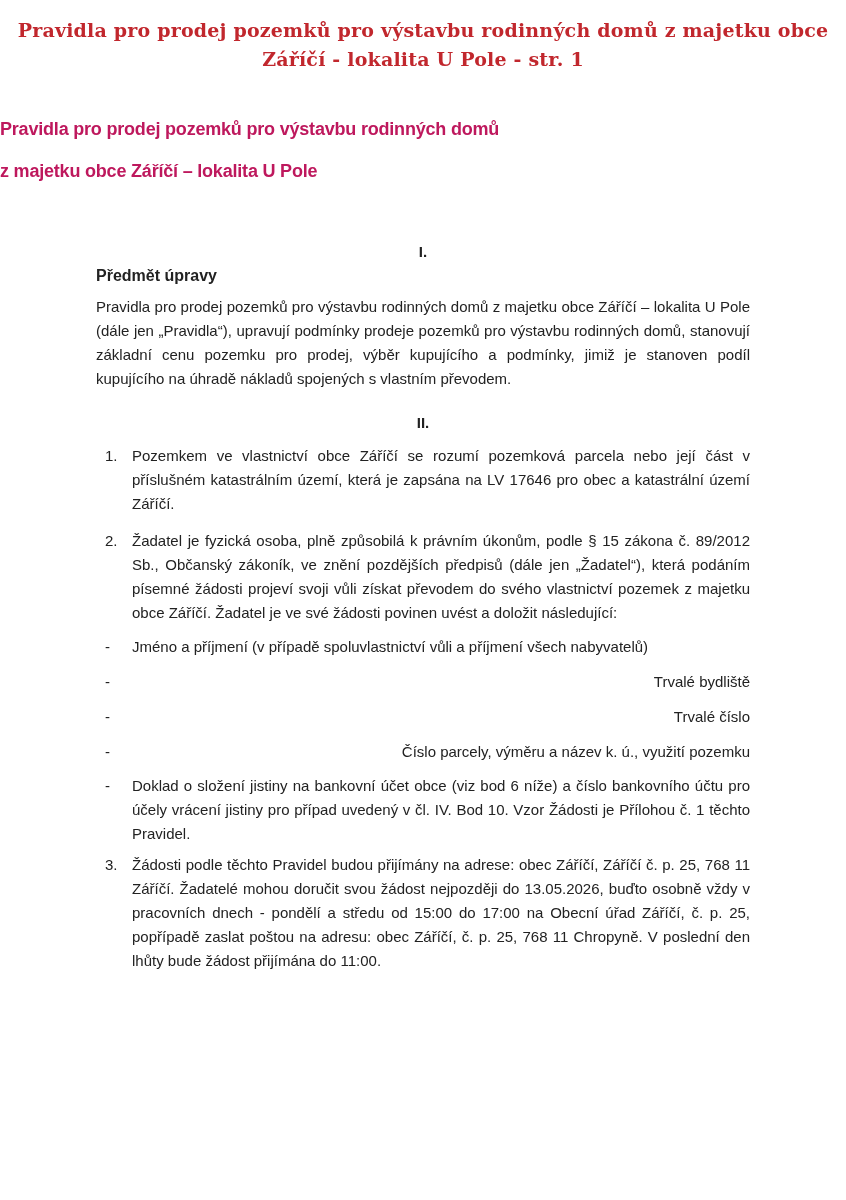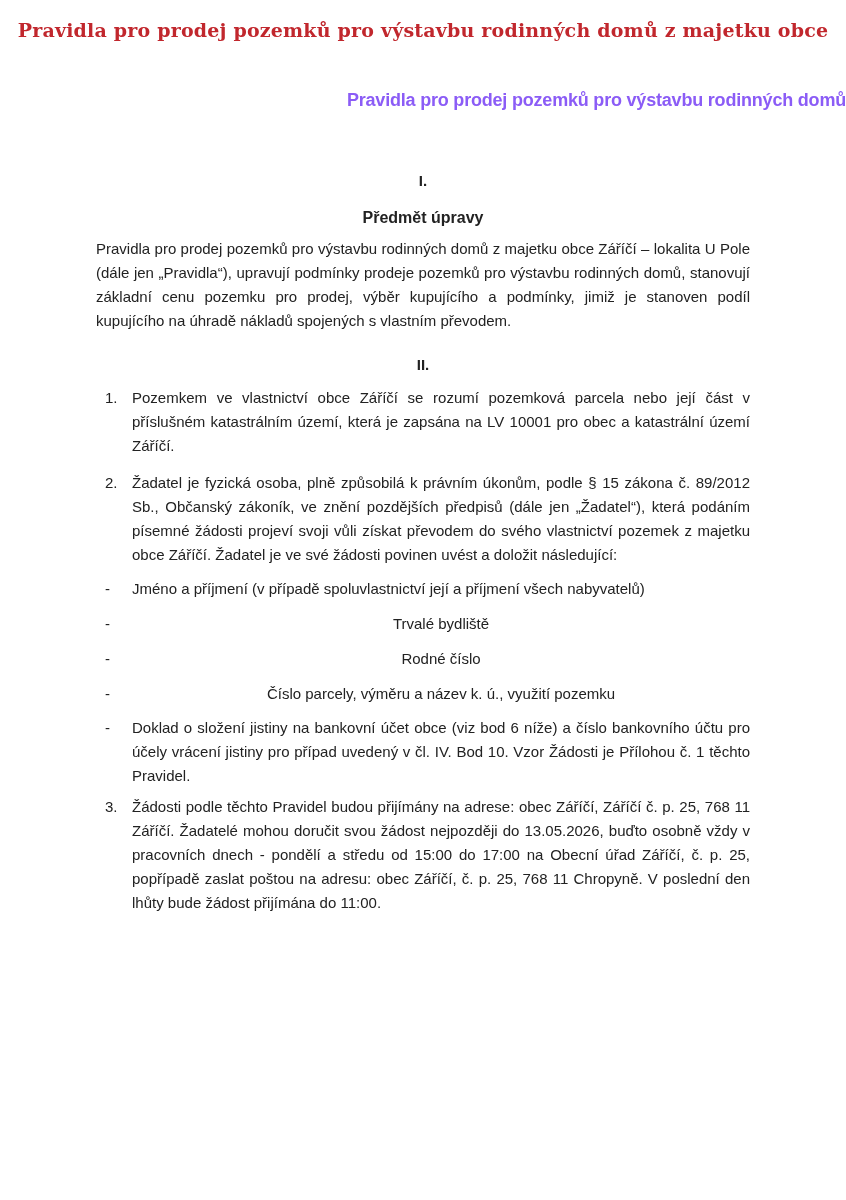--- a/index.html
+++ b/index.html
@@ -23,112 +23,113 @@
     text-align: center;
     font-family: "DejaVu Serif", "Liberation Serif", serif;
     font-weight: bold;
     font-size: 19px;
     line-height: 29px;
     color: var(--header-red);
     letter-spacing: 0.2px;
   }
   .doc-title {
     margin-top: 44px;
-    text-align: right;
+    text-align: left;
     font-weight: bold;
     font-size: 18px;
     line-height: 22px;
     letter-spacing: -0.2px;
-    color: #8b5cf6;
+    color: #be185d;
   }
   .doc-title .t2 { margin-top: 20px; }
   .content {
     padding: 0 96px;
     font-size: 15px;
     line-height: 24px;
     color: #222;
   }
   .sec-num {
     margin-top: 58px;
     text-align: center;
     font-weight: bold;
     font-size: 15px;
   }
   .sec-num.second { margin-top: 20px; }
   .sec-heading {
-    margin-top: 13px;
-    text-align: center;
+    text-align: left;
     font-weight: bold;
     font-size: 16px;
   }
   .para {
     margin-top: 7px;
     text-align: justify;
   }
   .num-item, .dash-item { display: flex; padding-left: 9px; }
   .num-item .marker, .dash-item .marker {
     flex: none;
     width: 27px;
   }
   .num-item .item-text, .dash-item .item-text {
     flex: 1;
     text-align: justify;
   }
-  .dash-item.single .item-text { text-align: center; }
+  .dash-item.single .item-text { text-align: right; }
   .item-1 { margin-top: 9px; }
   .item-2 { margin-top: 13px; }
   .dash-1 { margin-top: 10px; }
   .dash-2, .dash-3, .dash-4 { margin-top: 11px; }
   .dash-5 { margin-top: 10px; }
   .item-3 { margin-top: 7px; }
 </style>
 </head>
 <body>
 
 <div class="page">
 
   <div class="red-header">
     <div>Pravidla pro prodej pozemků pro výstavbu rodinných domů z majetku obce</div>
+    <div>Záříčí - lokalita U Pole - str. 1</div>
   </div>
 
   <div class="doc-title">
     <div class="t1">Pravidla pro prodej pozemků pro výstavbu rodinných domů</div>
+    <div class="t2">z majetku obce Záříčí – lokalita U Pole</div>
   </div>
 
   <div class="content">
 
     <div class="sec-num">I.</div>
     <div class="sec-heading">Předmět úpravy</div>
     <p class="para">Pravidla pro prodej pozemků pro výstavbu rodinných domů z majetku obce Záříčí – lokalita U Pole (dále jen „Pravidla“), upravují podmínky prodeje pozemků pro výstavbu rodinných domů, stanovují základní cenu pozemku pro prodej, výběr kupujícího a podmínky, jimiž je stanoven podíl kupujícího na úhradě nákladů spojených s vlastním převodem.</p>
 
     <div class="sec-num second">II.</div>
 
     <div class="num-item item-1">
       <span class="marker">1.</span>
-      <span class="item-text">Pozemkem ve vlastnictví obce Záříčí se rozumí pozemková parcela nebo její část v příslušném katastrálním území, která je zapsána na LV 10001 pro obec a katastrální území Záříčí.</span>
+      <span class="item-text">Pozemkem ve vlastnictví obce Záříčí se rozumí pozemková parcela nebo její část v příslušném katastrálním území, která je zapsána na LV 17646 pro obec a katastrální území Záříčí.</span>
     </div>
 
     <div class="num-item item-2">
       <span class="marker">2.</span>
       <span class="item-text">Žadatel je fyzická osoba, plně způsobilá k právním úkonům, podle § 15 zákona č. 89/2012 Sb., Občanský zákoník, ve znění pozdějších předpisů (dále jen „Žadatel“), která podáním písemné žádosti projeví svoji vůli získat převodem do svého vlastnictví pozemek z majetku obce Záříčí. Žadatel je ve své žádosti povinen uvést a doložit následující:</span>
     </div>
 
     <div class="dash-item dash-1">
       <span class="marker">-</span>
-      <span class="item-text">Jméno a příjmení (v případě spoluvlastnictví její a příjmení všech nabyvatelů)</span>
+      <span class="item-text">Jméno a příjmení (v případě spoluvlastnictví vůli a příjmení všech nabyvatelů)</span>
     </div>
 
     <div class="dash-item dash-2 single">
       <span class="marker">-</span>
       <span class="item-text">Trvalé bydliště</span>
     </div>
 
     <div class="dash-item dash-3 single">
       <span class="marker">-</span>
-      <span class="item-text">Rodné číslo</span>
+      <span class="item-text">Trvalé číslo</span>
     </div>
 
     <div class="dash-item dash-4 single">
       <span class="marker">-</span>
       <span class="item-text">Číslo parcely, výměru a název k. ú., využití pozemku</span>
     </div>
 
     <div class="dash-item dash-5">
       <span class="marker">-</span>
       <span class="item-text">Doklad o složení jistiny na bankovní účet obce (viz bod 6 níže) a číslo bankovního účtu pro účely vrácení jistiny pro případ uvedený v čl. IV. Bod 10. Vzor Žádosti je Přílohou č. 1 těchto Pravidel.</span>

